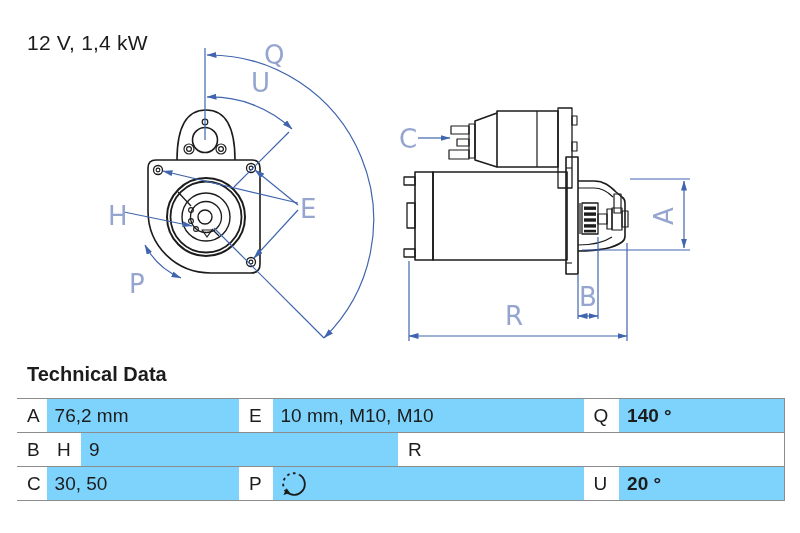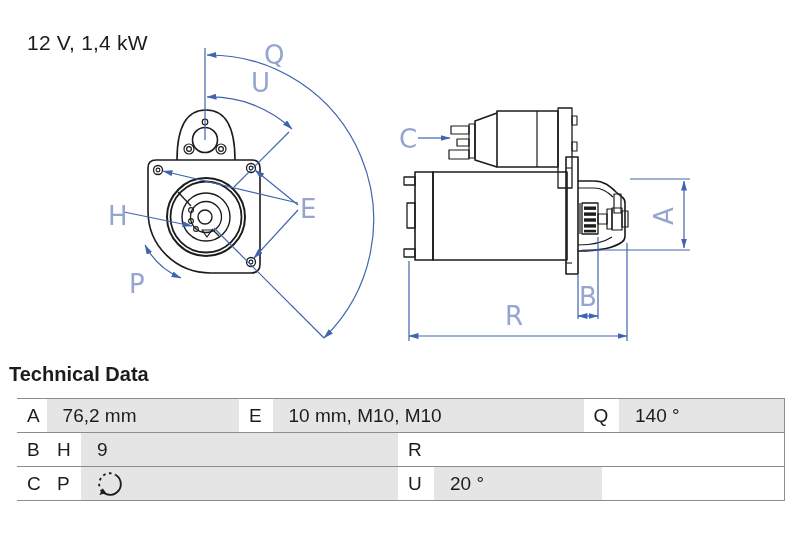--- a/index.html
+++ b/index.html
@@ -6,33 +6,33 @@
   body{
     width:800px;height:533px;position:relative;background:#ffffff;
     font-family:"Liberation Sans","DejaVu Sans",sans-serif;color:#1c1c1c;overflow:hidden;
   }
   .title{
     position:absolute;left:27px;top:11px;font-size:21px;font-weight:500;
     letter-spacing:.2px;color:#1c1c1c;margin-top:20px;
   }
   .drawing{position:absolute;left:0;top:0;}
   .tech-heading{
-    position:absolute;left:9px;top:363px;font-size:20px;font-weight:bold;color:#1c1c1c;
+    position:absolute;left:27px;top:363px;font-size:20px;font-weight:bold;color:#1c1c1c;
   }
   .spec-table{
     position:absolute;left:17px;top:398px;width:768px;
     border-bottom:1px solid #8c8c8c;border-right:1px solid #8c8c8c;box-sizing:border-box;
   }
   .spec-row{display:flex;height:34px;border-top:1px solid #8c8c8c;box-sizing:border-box;}
   .cell{font-size:19px;line-height:33px;box-sizing:border-box;white-space:nowrap;overflow:hidden;}
   .cell.key{background:#ffffff;padding-left:10px;}
-  .cell.val{background:#e5e5e5;padding-left:16px;}
+  .cell.val{background:#7dd3fc;padding-left:8px;}
   .k1{width:30px;} .v1{width:196px;}
   .k2{width:34px;} .v2{width:317px;}
-  .k3{width:36px;} .v3{width:168px;}
+  .k3{width:36px;} .v3{width:168px;font-weight:bold;}
   .rot-icon{margin-top:4px;}
 </style>
 </head>
 <body>
 
 <div class="title">12 V, 1,4 kW</div>
 
 <svg class="drawing" width="800" height="360" viewBox="0 0 800 360">
   <defs>
     <marker id="arr" viewBox="0 0 10 6" refX="9.5" refY="3" markerWidth="10" markerHeight="6" orient="auto-start-reverse" markerUnits="userSpaceOnUse">
@@ -167,20 +167,21 @@
     <div class="cell val v3">140 °</div>
   </div>
   <div class="spec-row">
     <div class="cell key k1">B</div>
     <div class="cell key k2">H</div>
     <div class="cell val v2">9</div>
     <div class="cell key k3">R</div>
   </div>
   <div class="spec-row">
     <div class="cell key k1">C</div>
+    <div class="cell val v1">30, 50</div>
     <div class="cell key k2">P</div>
     <div class="cell val v2">
       <svg class="rot-icon" width="26" height="26" viewBox="0 0 24 24">
         <path d="M17,3.4 A10,10 0 1 1 4.9,19.1" fill="none" stroke="#1c1c1c" stroke-width="1.7"></path>
         <path d="M4.9,19.1 A10,10 0 0 1 17,3.4" fill="none" stroke="#1c1c1c" stroke-width="1.7" stroke-dasharray="2.4 3.2"></path>
         <path d="M2.2,22.2 L8.4,20.2 L5.2,15.9 Z" fill="#1c1c1c" stroke="none"></path>
       </svg>
     </div>
     <div class="cell key k3">U</div>
     <div class="cell val v3">20 °</div>

